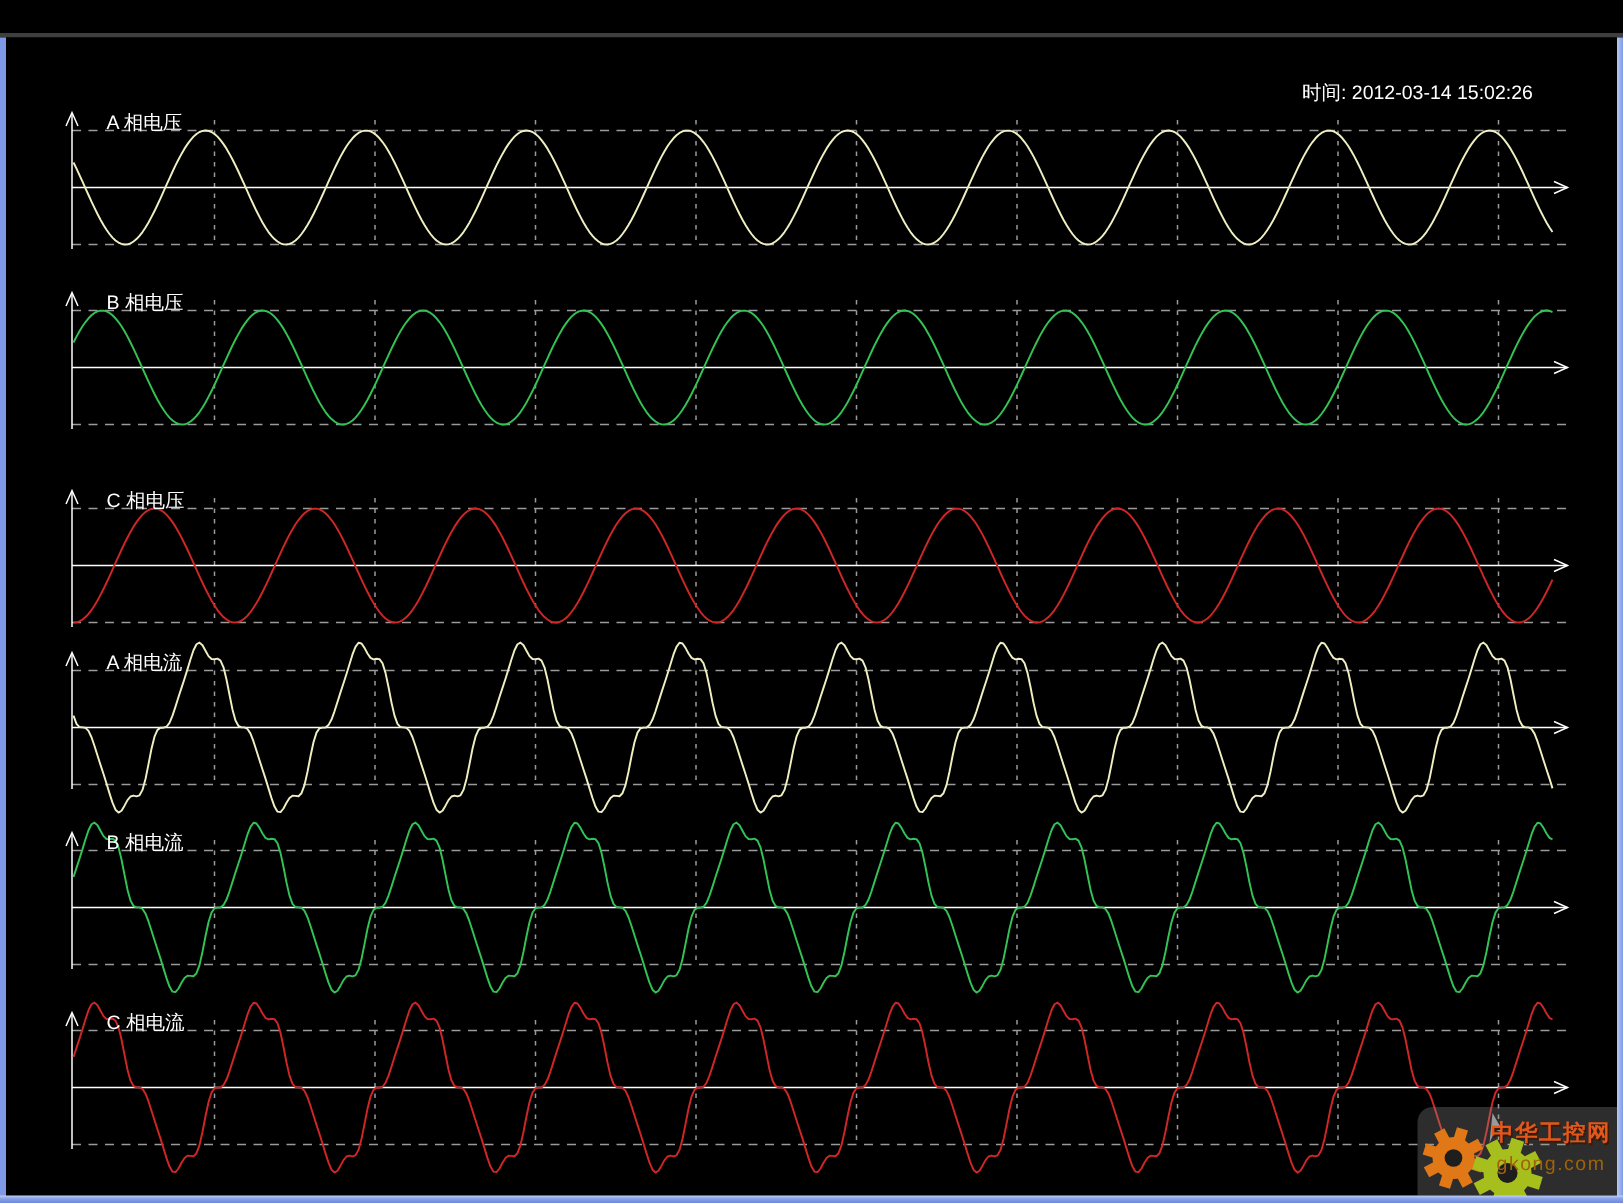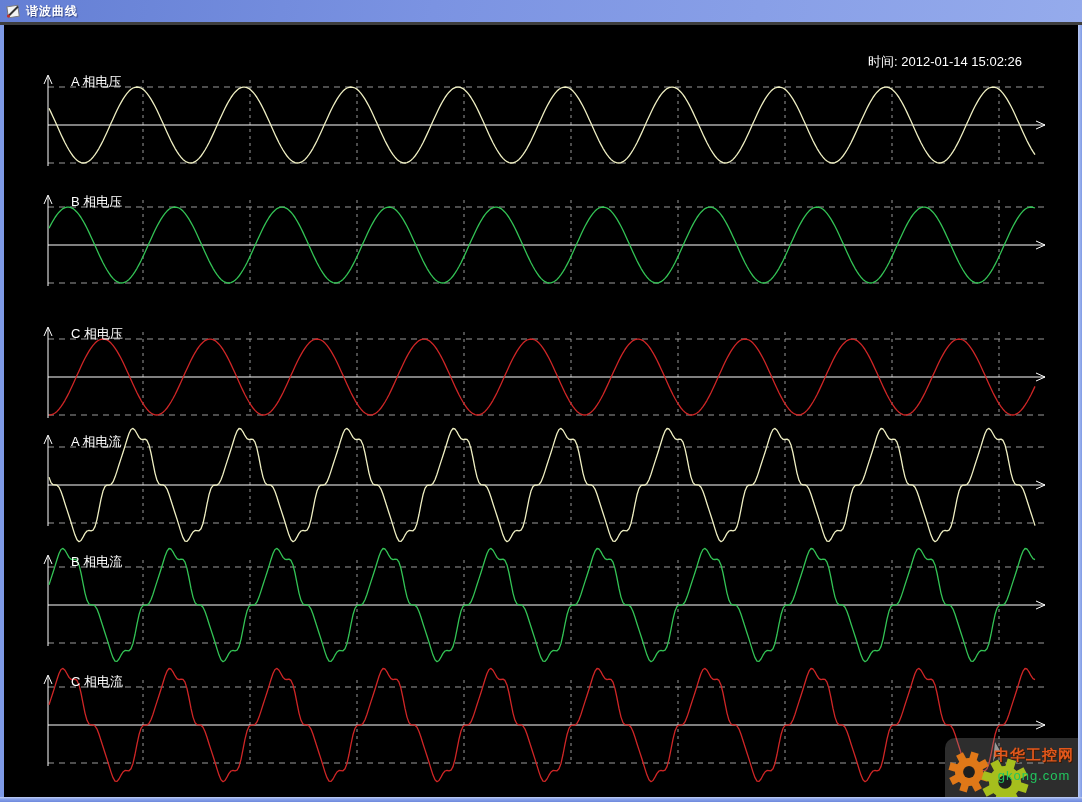--- a/index.html
+++ b/index.html
@@ -23,39 +23,31 @@
   .timestamp{position:absolute;left:864px;top:28px;color:#ffffff;font-size:13px;white-space:nowrap;}
   .panel{position:absolute;left:0;width:1074px;height:120px;}
   .panel svg{position:absolute;left:0;top:0;overflow:visible;}
   .plabel{position:absolute;left:48px;top:3px;color:#ffffff;font-size:13px;white-space:nowrap;margin-left:19px;}
   .watermark{position:absolute;left:941px;top:713px;width:133px;height:59px;
              background:rgba(150,150,150,0.30);border-top-left-radius:10px;}
   .gears{position:absolute;left:2px;top:2px;overflow:visible;}
   .wm-text{position:absolute;right:4px;top:8px;text-align:center;}
   .wm-line1{color:#e2571b;font-size:15px;font-weight:bold;letter-spacing:1px;
             text-shadow:1px 1px 0 #3a1a05;text-align:center;}
-  .wm-line2{color:#22c55e;font-size:13px;margin-top:3px;letter-spacing:1px;}
+  .wm-line2{color:#a16207;font-size:13px;margin-top:3px;letter-spacing:1px;}
 </style>
 </head>
 <body>
 
 <div class="window">
 
-  <div class="titlebar">
-    <svg class="appicon" viewBox="0 0 16 16">
-      <rect x="2.5" y="3" width="11" height="11" fill="#f4f4f4" stroke="#777" stroke-width="1" transform="rotate(-8 8 8)"></rect>
-      <line x1="3.5" y1="13" x2="13" y2="3.5" stroke="#333" stroke-width="2"></line>
-      <circle cx="3.5" cy="13" r="1.6" fill="#c03030"></circle>
-    </svg>
-    <span class="wtitle">谐波曲线</span>
-  </div>
   <div class="chrome-strip"></div>
 
   <div class="client">
-    <div class="timestamp">时间: 2012-01-14 15:02:26</div>
+    <div class="timestamp">时间: 2012-03-14 15:02:26</div>
     <div id="panels">
         <div class="panel" style="top: 45px;">
           <svg width="1074" height="120">
             <line x1="139" y1="10" x2="139" y2="93" stroke="#9a9a9a" stroke-width="1" stroke-dasharray="3 4"></line>
             <line x1="246" y1="10" x2="246" y2="93" stroke="#9a9a9a" stroke-width="1" stroke-dasharray="3 4"></line>
             <line x1="353" y1="10" x2="353" y2="93" stroke="#9a9a9a" stroke-width="1" stroke-dasharray="3 4"></line>
             <line x1="460" y1="10" x2="460" y2="93" stroke="#9a9a9a" stroke-width="1" stroke-dasharray="3 4"></line>
             <line x1="567" y1="10" x2="567" y2="93" stroke="#9a9a9a" stroke-width="1" stroke-dasharray="3 4"></line>
             <line x1="674" y1="10" x2="674" y2="93" stroke="#9a9a9a" stroke-width="1" stroke-dasharray="3 4"></line>
             <line x1="781" y1="10" x2="781" y2="93" stroke="#9a9a9a" stroke-width="1" stroke-dasharray="3 4"></line>

